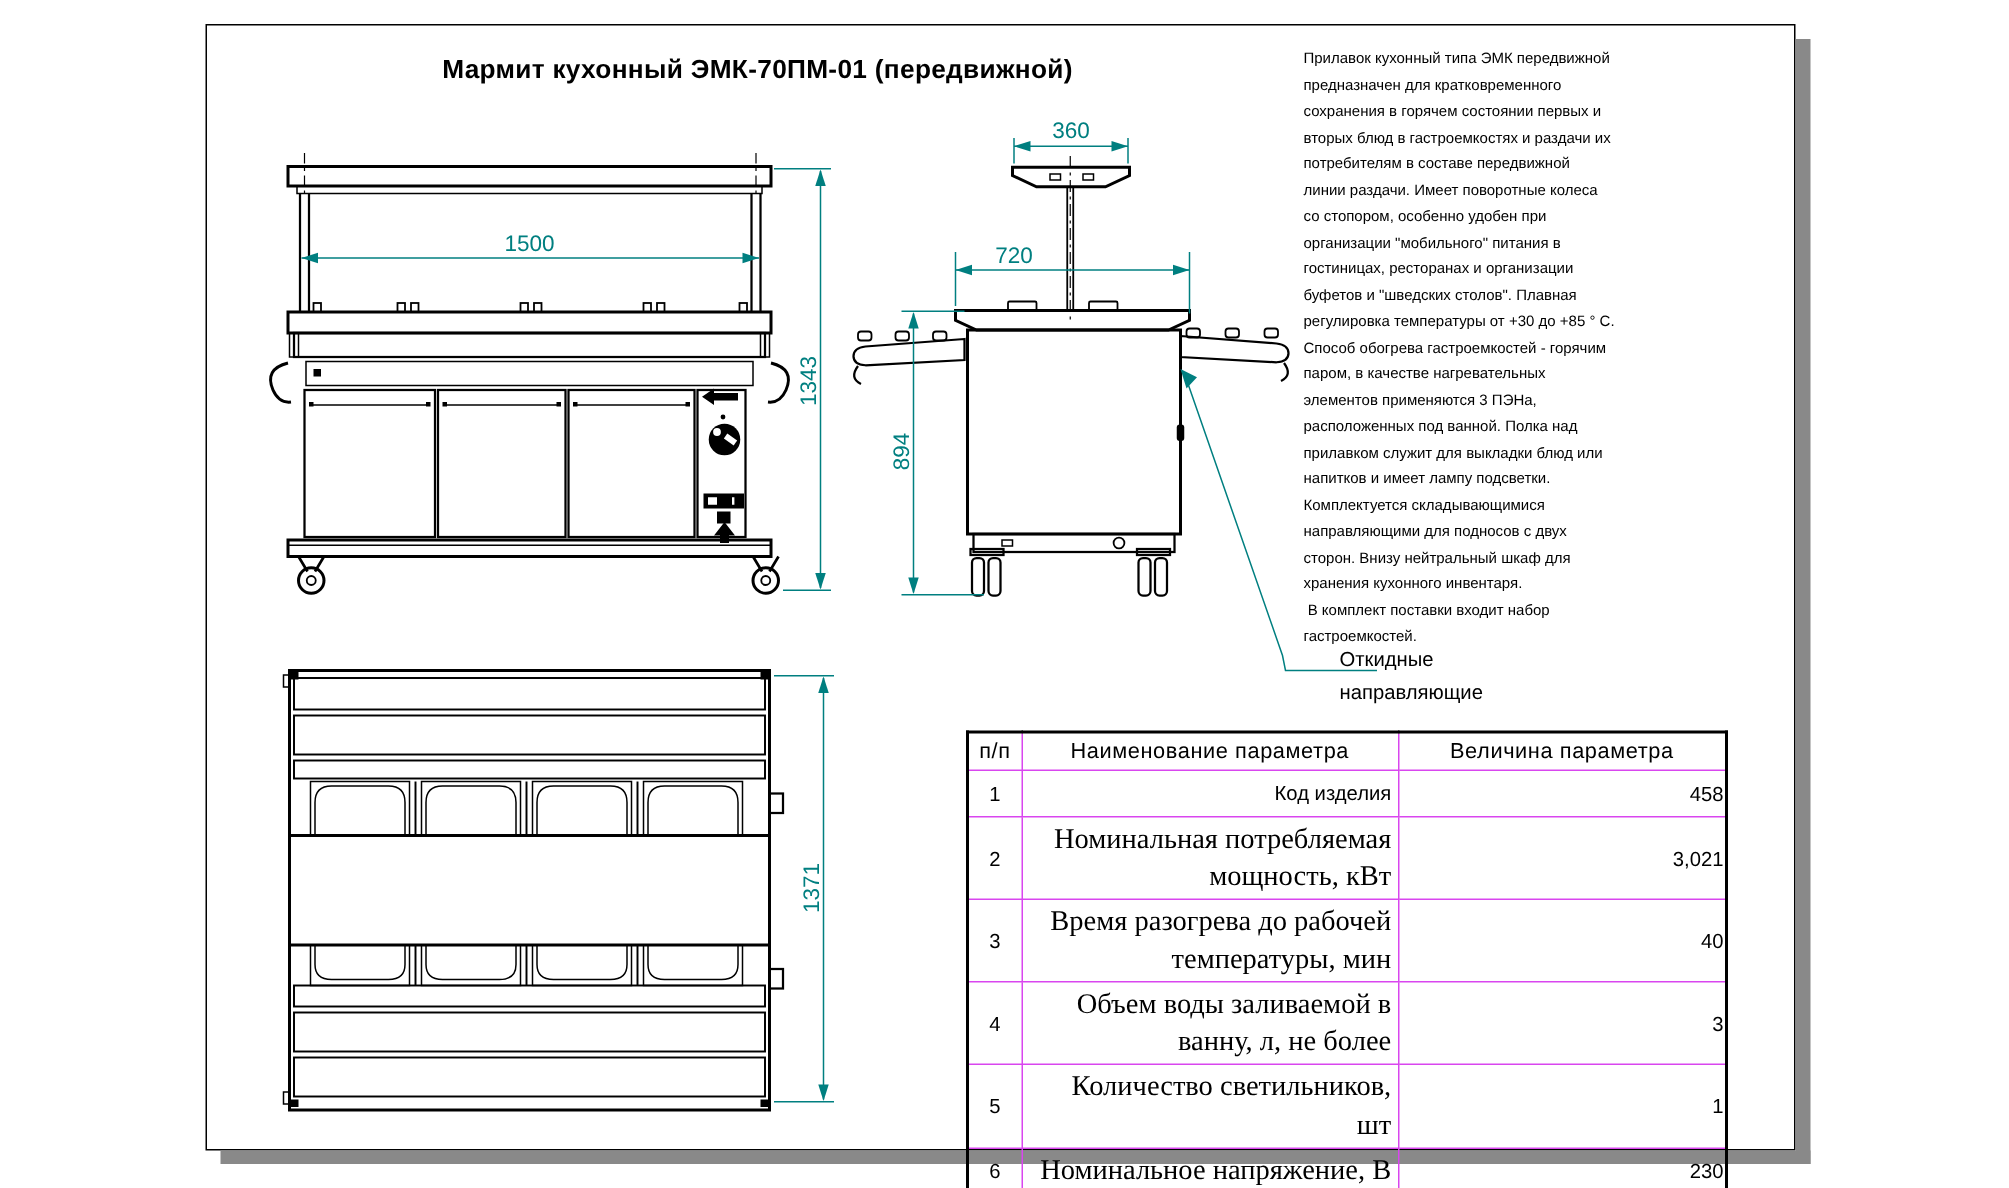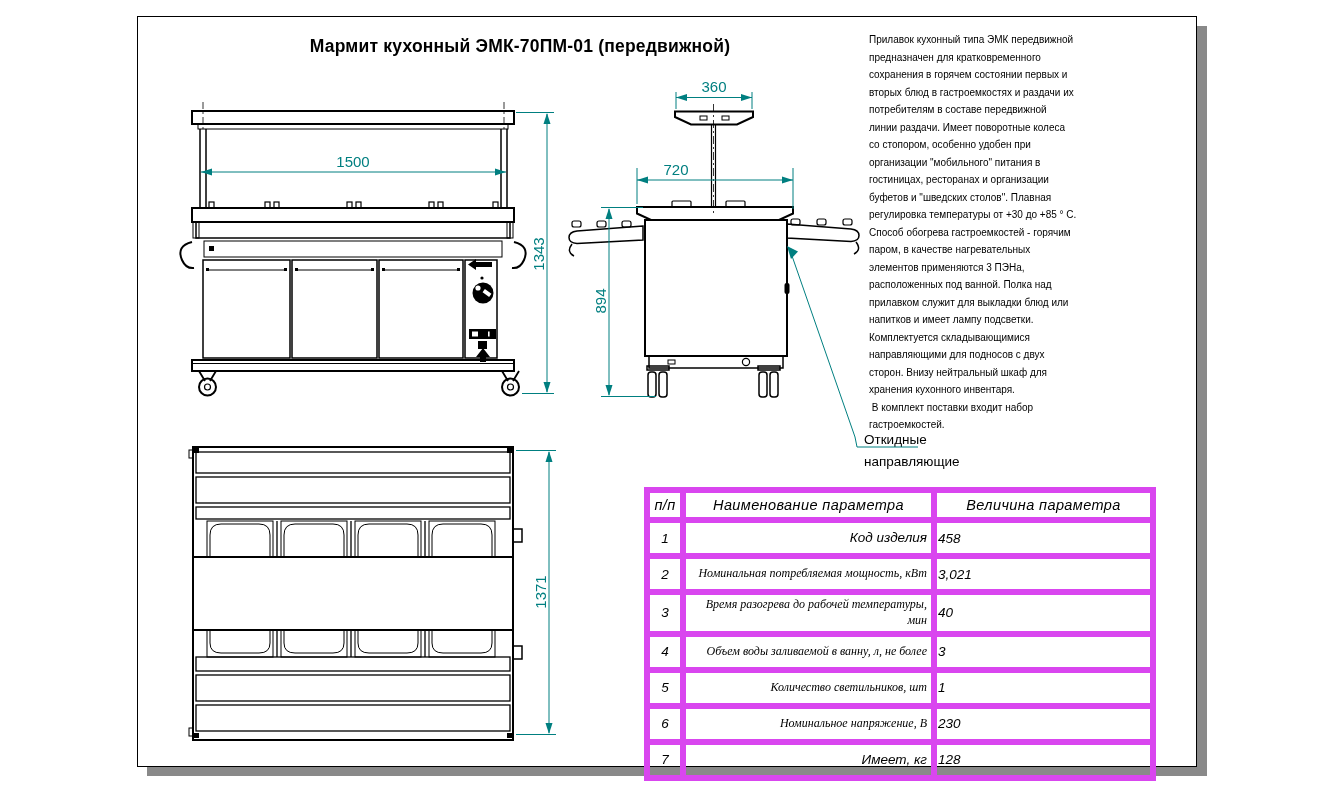--- a/index.html
+++ b/index.html
@@ -2,36 +2,36 @@
 <html><head>
 <meta charset="utf-8">
 <style>
   html,body{margin:0;padding:0;background:#fff;}
   body{width:1339px;height:792px;position:relative;overflow:hidden;
        font-family:"Liberation Sans",sans-serif;color:#000;}
   .page{position:absolute;left:137px;top:16px;width:1058px;height:749px;
         border:1px solid #000;background:#fff;}
   .shadow-r{position:absolute;left:1197px;top:26px;width:10px;height:750px;background:#898989;}
   .shadow-b{position:absolute;left:147px;top:767px;width:1060px;height:9px;background:#898989;}
-  .title{position:absolute;left:255px;top:36px;width:530px;text-align:center;
+  .title{position:absolute;left:240px;top:36px;width:530px;text-align:center;
          font-size:17.5px;font-weight:bold;letter-spacing:.2px;}
   .description{position:absolute;left:869px;top:31px;width:330px;
                font-size:10px;line-height:17.5px;white-space:pre-wrap;}
   .desc-line{min-height:17.5px;}
-  .callout{position:absolute;left:864px;top:429px;font-size:13.5px;line-height:21.5px;}
+  .callout{position:absolute;left:893px;top:429px;font-size:13.5px;line-height:21.5px;}
   table.params{position:absolute;left:644px;top:487px;width:506px;
                border-collapse:collapse;table-layout:fixed;
                border:2px solid #000;font-size:13.5px;}
-  table.params th,table.params td{border:6px solid #d946ef;vertical-align:middle;font-style:italic;}
+  table.params th,table.params td{border:1px solid #d946ef;vertical-align:middle;}
   table.params th{height:22px;font-size:14.5px;font-weight:normal;letter-spacing:.4px;}
   table.params td{height:26px;}
   .c-num{text-align:center;width:36px;}
   .c-name{text-align:right;padding:2px 4px 2px 7px;line-height:1.32;width:251px;}
-  .c-name.serif{font-family:"Liberation Serif",serif;font-size:12px;}
-  .c-val{text-align:left;width:219px;}
+  .c-name.serif{font-family:"Liberation Serif",serif;font-size:19px;}
+  .c-val{text-align:right;width:219px;}
   svg.drawing{position:absolute;left:0;top:0;}
   svg text{font-family:"Liberation Sans",sans-serif;font-size:15px;fill:#007F80;stroke:none;}
 </style>
 </head>
 <body>
 
 <div class="page"></div>
 <div class="shadow-r"></div>
 <div class="shadow-b"></div>
 

